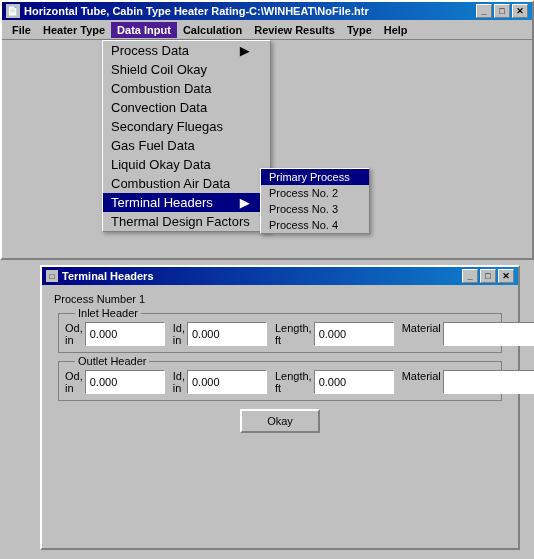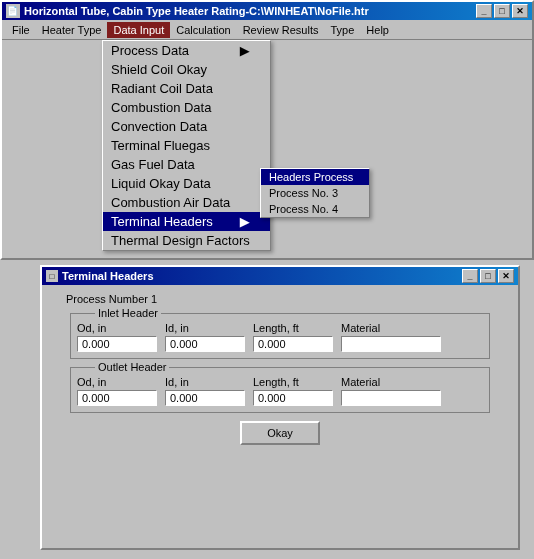--- a/index.html
+++ b/index.html
@@ -64,27 +64,28 @@
       align-items: center;
       background: #c0c0c0;
       padding: 2px 4px;
       height: 20px;
       border-bottom: 1px solid #808080;
     }
     .menu-item {
       padding: 2px 6px;
       cursor: pointer;
       font-size: 11px;
+      font-weight: bold;
     }
     .menu-item:hover, .menu-item.active {
       background: #000080;
       color: white;
     }
     .menu-item.active {
-      background: #7f1d1d;
+      background: #4c1d95;
       color: white;
       text-align: center;
     }
 
     
     .dropdown {
       position: absolute;
       top: 38px;
       left: 100px;
       background: #c0c0c0;
@@ -157,43 +158,43 @@
     }
     .dialog-title-icon {
       width: 12px; height: 12px;
       background: #c0c0c0;
       margin-right: 4px;
       display: flex; align-items: center; justify-content: center;
       font-size: 8px;
       color: #000;
     }
     .dialog-content {
-      padding: 8px 24px;
+      padding: 8px 12px;
     }
     .process-number {
       font-size: 11px;
       margin-bottom: 8px;
     }
 
     .field-row {
       display: flex;
       gap: 8px;
       align-items: flex-start;
     }
     .field-group {
       display: flex;
-      flex-direction: column;
+      flex-direction: row;
       gap: 2px;
     }
     .field-label {
       font-size: 11px;
     }
     .field-input {
       width: 80px;
-      height: 16px;
+      height: 24px;
       background: white;
       border: 1px solid;
       border-color: #808080 #ffffff #ffffff #808080;
       padding: 2px 4px;
       font-size: 11px;
       font-family: 'MS Sans Serif', Arial, sans-serif;
       text-align: left;
     }
     .field-input-wide {
       width: 100px;
@@ -214,21 +215,21 @@
 
     .group-box-wrapper {
       border: 1px solid #808080;
       margin: 0 4px 8px 4px;
       padding: 8px 6px 6px 6px;
       position: relative;
     }
     .group-label {
       position: absolute;
       top: -7px;
-      left: 24px;
+      left: 16px;
       background: #c0c0c0;
       padding: 0 3px;
       font-size: 11px;
     }
   </style>
 </head>
 <body>
 
 <div class="main-window">
 
@@ -254,51 +255,49 @@
 
   <div class="dropdown">
     <div class="dropdown-item">
       <span>Process Data</span>
       <span class="arrow">▶</span>
     </div>
     <div class="dropdown-item">
       <span>Shield Coil Okay</span>
     </div>
     <div class="dropdown-item">
-      <span>Radiant Coil Data</span>
-    </div>
-    <div class="dropdown-item">
       <span>Combustion Data</span>
     </div>
     <div class="dropdown-item">
       <span>Convection Data</span>
     </div>
     <div class="dropdown-item">
-      <span>Terminal Fluegas</span>
+      <span>Secondary Fluegas</span>
     </div>
     <div class="dropdown-item">
       <span>Gas Fuel Data</span>
     </div>
     <div class="dropdown-item">
       <span>Liquid Okay Data</span>
     </div>
     <div class="dropdown-item">
       <span>Combustion Air Data</span>
     </div>
     <div class="dropdown-item highlighted">
       <span>Terminal Headers</span>
       <span class="arrow">▶</span>
     </div>
     <div class="dropdown-item">
       <span>Thermal Design Factors</span>
     </div>
   </div>
 
   <div class="submenu">
-    <div class="submenu-item highlighted">Headers Process</div>
+    <div class="submenu-item highlighted">Primary Process</div>
+    <div class="submenu-item">Process No. 2</div>
     <div class="submenu-item">Process No. 3</div>
     <div class="submenu-item">Process No. 4</div>
   </div>
 </div>
 
 <div class="dialog">
 
   <div class="dialog-title-bar">
     <div class="dialog-title-icon">□</div>
     <span>Terminal Headers</span>

